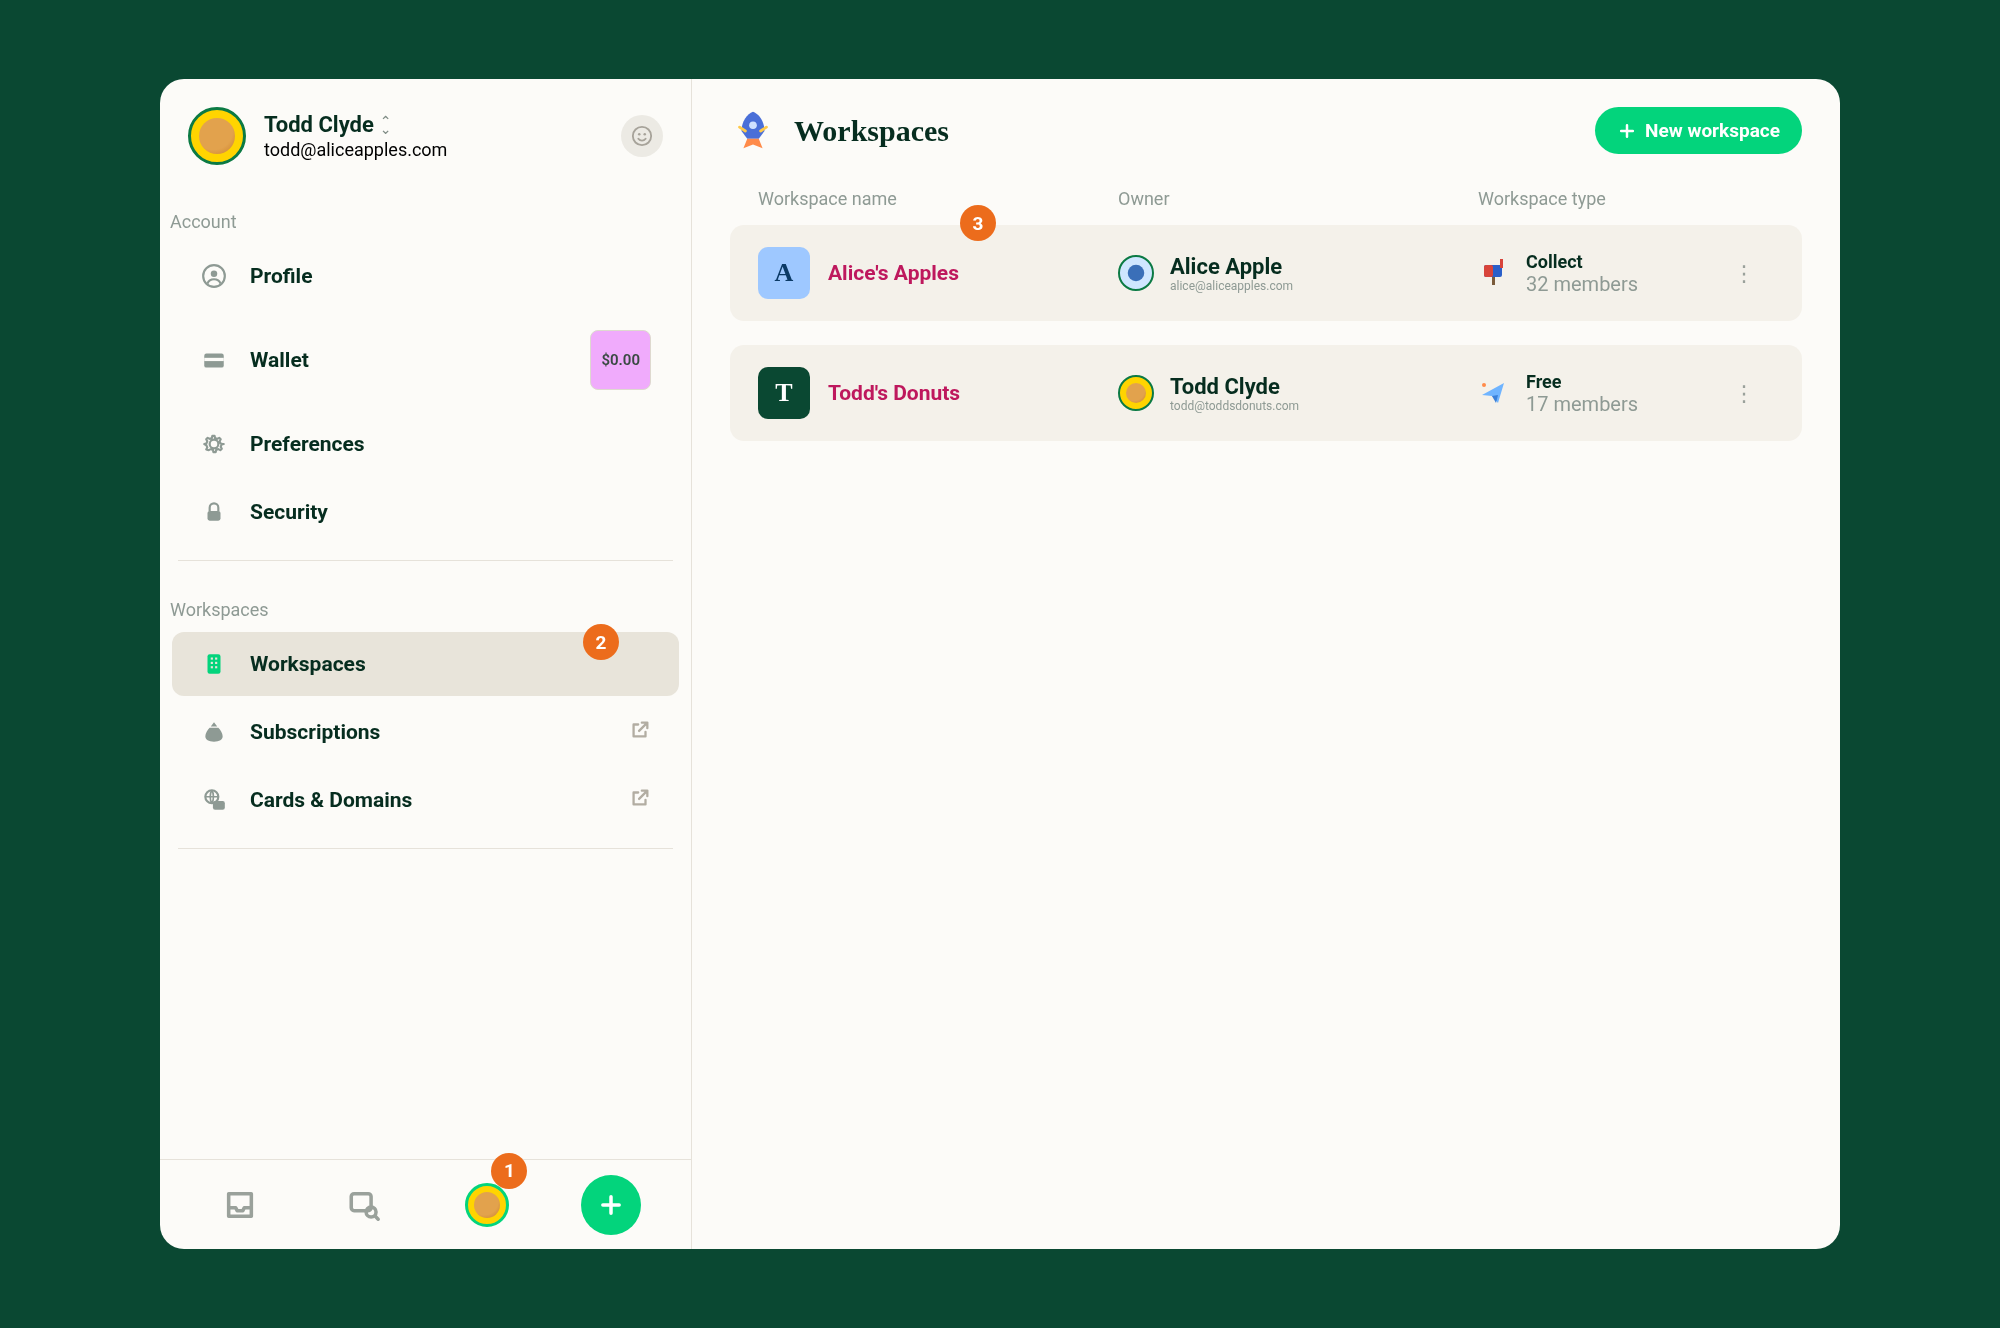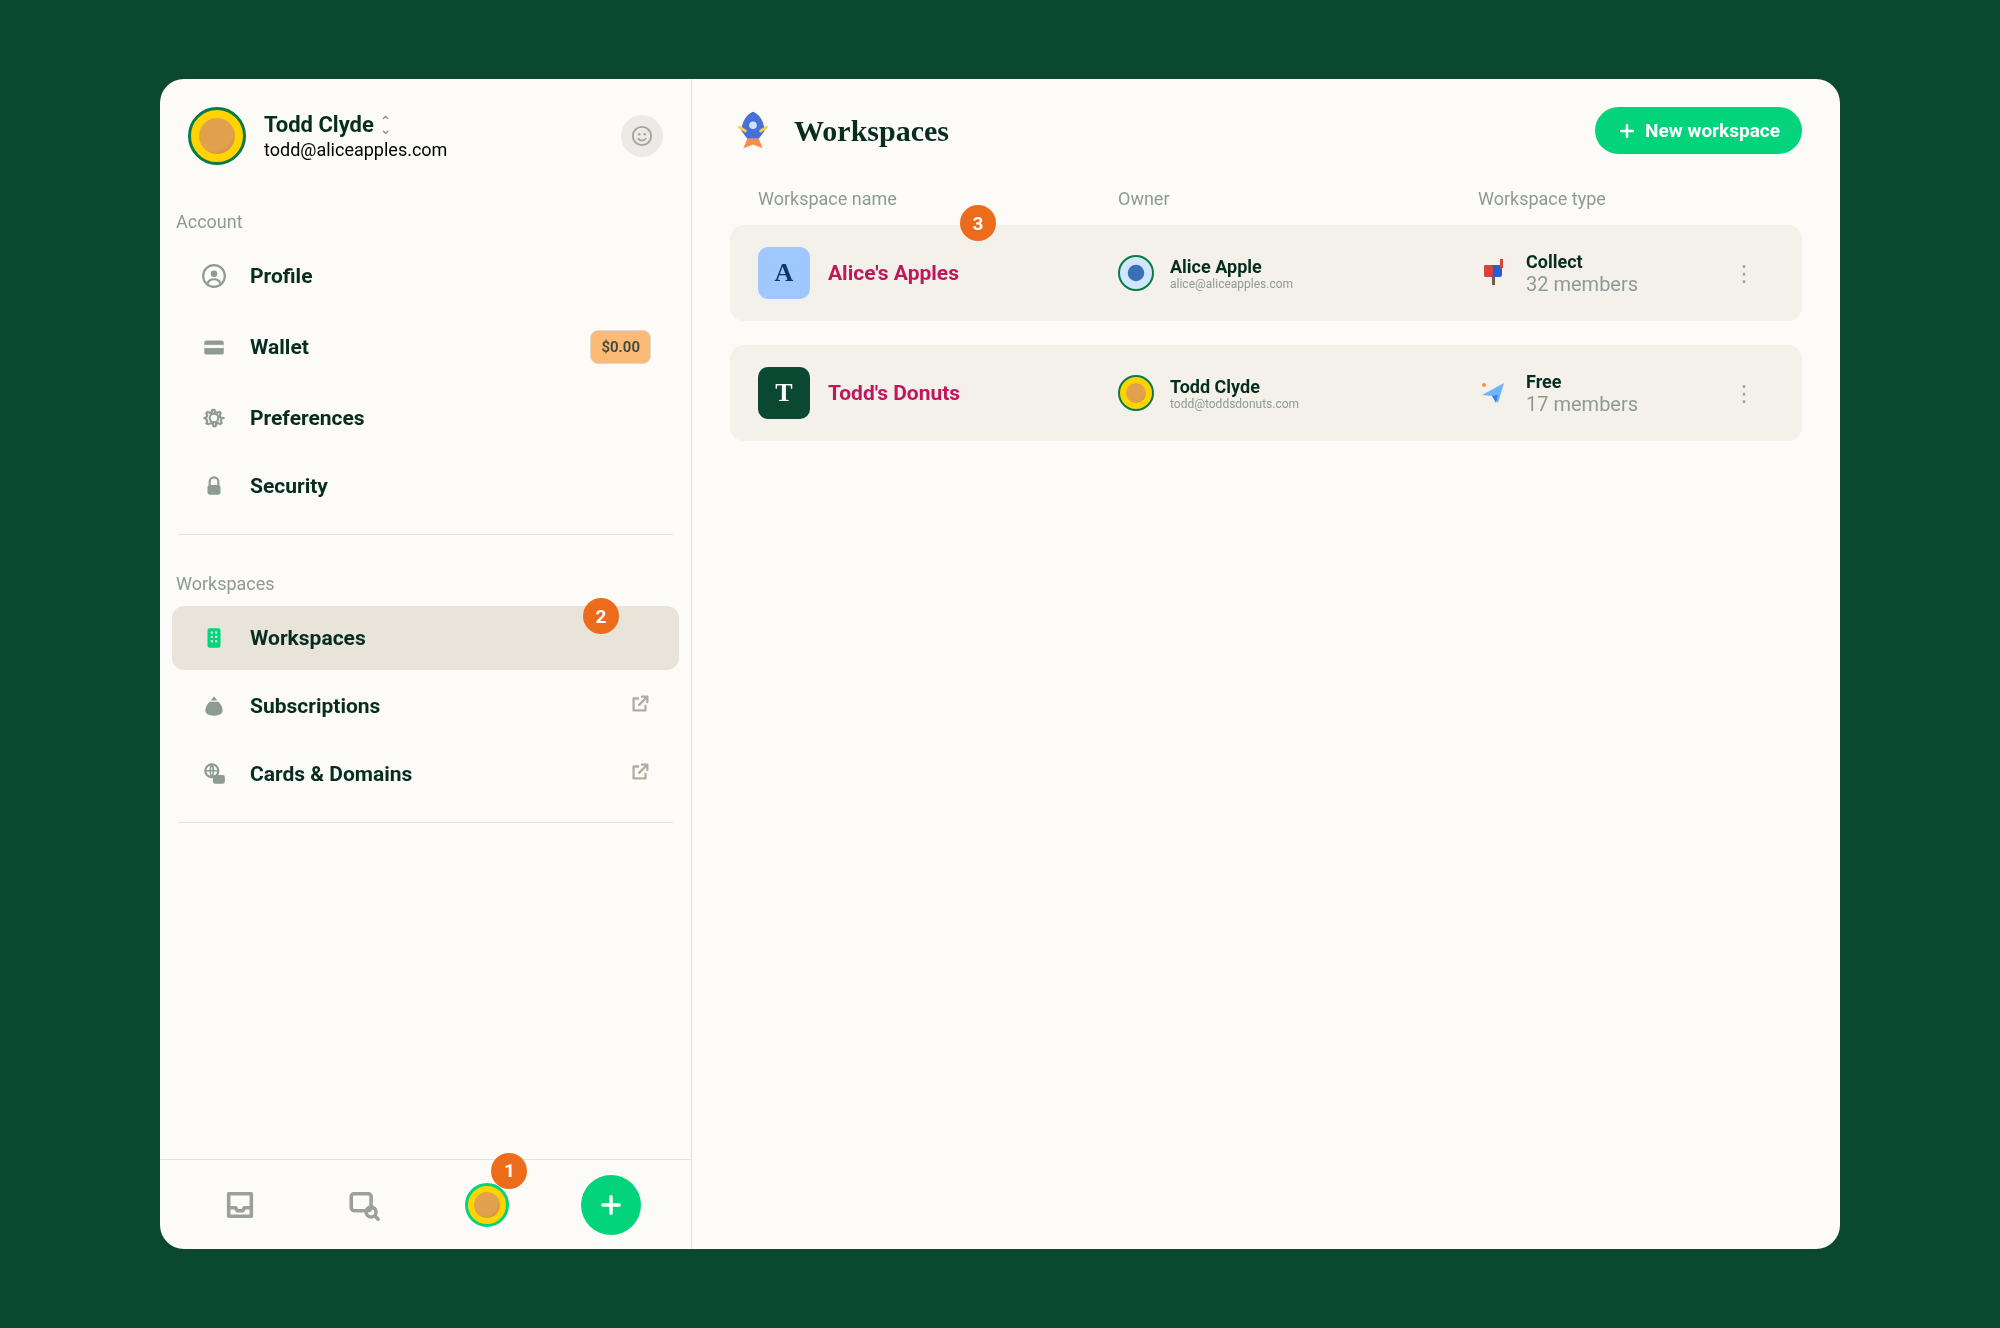--- a/index.html
+++ b/index.html
@@ -50,43 +50,43 @@
   .user-name-row { display:flex; align-items:center; gap:6px;}
   .user-name { font-size: 22px; font-weight:700; color:#062d1f;}
   .user-email { font-size:18px; color:#000000; margin-top:2px;}
   .chevrons { color:#7e8b84; font-size:14px; line-height:8px; display:flex; flex-direction:column;}
   .emoji-btn {
     margin-left:auto;
     width:42px;height:42px;border-radius:50%;background:#eceae4;
     display:flex;align-items:center;justify-content:center;color:#a7a39a;font-size:20px;
   }
   .section-label {
-    padding: 24px 28px 10px 16px;
+    padding: 24px 28px 10px 10px;
     font-size:18px; color:#8e9a94;
   }
   .nav-item {
     display:flex; align-items:center;
     padding: 18px 28px;
     gap:22px;
     font-size:21px; font-weight:700; color:#062d1f;
     cursor:pointer;
     border-radius:12px;
     margin: 2px 12px;
   }
   .nav-item.active { background:#e8e4da; }
   .nav-icon {
     width:28px;height:28px;display:flex;align-items:center;justify-content:center;
     color:#8e9a94; flex:0 0 28px;
   }
   .nav-item.active .nav-icon { color:#03d47c;}
   .badge-value {
     margin-left:auto;
     border:1px solid #ded9cf; border-radius:8px;
-    padding:7px 10px; font-size:15px; font-weight:600; color:#3a4a43;
-    background:#fdba74;
+    padding:20px 10px; font-size:15px; font-weight:600; color:#3a4a43;
+    background:#f0abfc;
   }
   .ext-icon { margin-left:auto; color:#b2ada2;}
   .divider { height:1px; background:#e6e2da; margin: 14px 18px;}
   .bottom-bar {
     position:absolute; bottom:0; left:0; right:0;
     height:90px; border-top:1px solid #e6e2da;
     display:flex; align-items:center; justify-content:space-around;
     padding: 0 18px;
   }
   .bb-slot { width:60px; height:60px; display:flex;align-items:center;justify-content:center; position:relative;}
@@ -130,21 +130,21 @@
   }
   .ws-name-cell{display:flex;align-items:center;gap:18px;}
   .ws-avatar{width:52px;height:52px;border-radius:10px;display:flex;align-items:center;justify-content:center;font-family:Georgia,serif;font-size:26px;font-weight:600;}
   .ws-a{background:#9ec8ff;color:#0b3a66;}
   .ws-t{background:#0a4832;color:#fff;}
   .ws-name{font-size:21px;font-weight:700;color:#be185d;}
   .owner-cell{display:flex;align-items:center;gap:16px;}
   .owner-avatar{width:36px;height:36px;border-radius:50%;border:2px solid #0b7a44;display:flex;align-items:center;justify-content:center;}
   .oa-1{background:#cfe6ff;}
   .oa-2{background:#ffd400;}
-  .owner-name{font-size:18px;font-weight:700;color:#062d1f;}
+  .owner-name{font-size:22px;font-weight:700;color:#062d1f;}
   .owner-email{font-size:12px;color:#8e9a94;}
   .type-cell{display:flex;align-items:center;gap:16px;}
   .type-icon{width:32px;height:32px;}
   .type-name{font-size:18px;font-weight:700;color:#062d1f;}
   .type-sub{font-size:20px;color:#8e9a94;}
   .dots{color:#9aa19b;font-size:22px;text-align:center;cursor:pointer;}
   .scroll-pad{height:260px;}
 </style>
 </head>
 <body>

